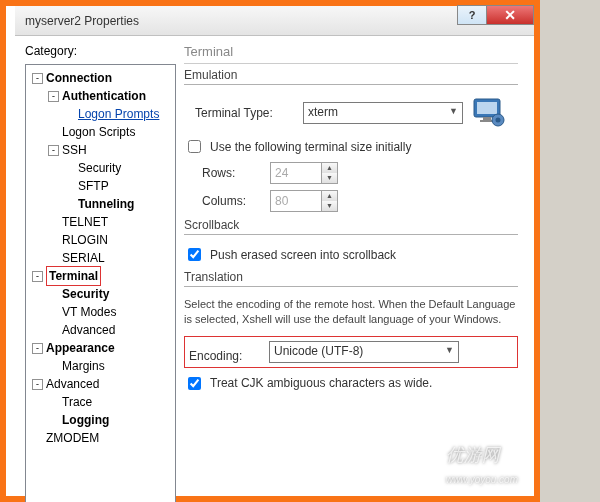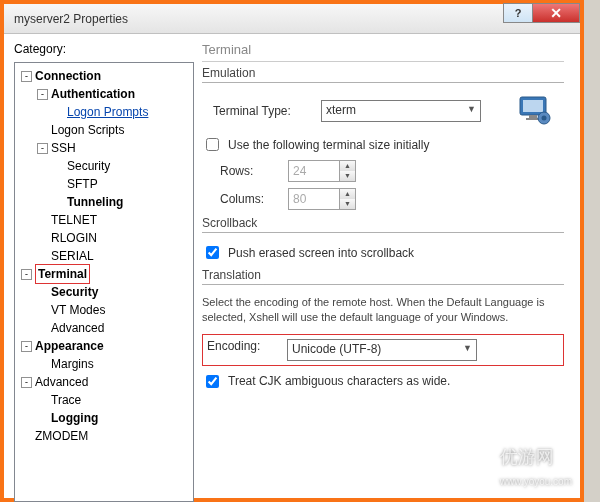--- a/index.html
+++ b/index.html
@@ -1,17 +1,17 @@
 <!DOCTYPE html>
 <html><head>
 <meta charset="utf-8">
 <style>
 * { box-sizing: border-box; font-family: "Segoe UI", Tahoma, sans-serif; }
 body { margin: 0; background: #d4d0c8; width: 600px; height: 502px; overflow: hidden; }
-.window { width: 584px; height: 502px; background: #fff; border: 4px solid #f97316; position: relative; }
+.window { width: 540px; height: 502px; background: #fff; border: 6px solid #f97316; position: relative; padding-left: 9px; }
 .titlebar { height: 30px; background: linear-gradient(to bottom, #f7f7f7, #e4e4e4); border-bottom: 1px solid #c0c0c0; display: flex; align-items: center; padding-left: 10px; font-size: 12px; color: #333; position: relative; }
 .title-btns { position: absolute; right: 0; top: -1px; display: flex; }
 .tbtn { width: 30px; height: 20px; border: 1px solid #888; margin-left: -1px; display: flex; align-items: center; justify-content: center; font-size: 11px; }
 .help-btn { background: linear-gradient(#eaf3fb,#cfe4f5); color: #333; font-weight: bold; }
 .close-btn { width: 48px; background: linear-gradient(#e77,#c9302c); color: #fff; font-weight: bold; font-size: 14px; }
 .body { display: flex; height: calc(100% - 30px); padding: 8px 10px 10px 10px; gap: 2px; }
 .left { width: 180px; }
 .cat-label { font-size: 12px; margin-bottom: 6px; }
 .tree { border: 1px solid #828790; background: #fff; height: 440px; overflow: auto; font-size: 12px; padding: 4px 2px; }
 .tree ul { list-style: none; margin: 0; padding-left: 16px; }
@@ -35,22 +35,22 @@
 .spin { display: flex; border: 1px solid #a0a0a0; height: 22px; }
 .spin input { border: none; width: 50px; padding: 0 4px; font-size: 12px; color: #888; background: #fff; }
 .spin .arrows { width: 16px; display: flex; flex-direction: column; border-left: 1px solid #a0a0a0; }
 .spin .arrows div { flex: 1; background: linear-gradient(#f8f8f8,#e0e0e0); font-size: 7px; text-align: center; line-height: 9px; color: #555; }
 .chk { display: flex; align-items: center; gap: 6px; margin: 6px 0; }
 .chk input { width: 13px; height: 13px; }
 .indent { margin-left: 18px; }
 .iconwrap { margin-left: auto; width: 36px; height: 36px; }
 .monitor-icon svg { width: 36px; height: 36px; }
 .desc { font-size: 11px; color: #444; margin: 4px 0 8px 0; line-height: 1.4; }
-.enc-row { border: 1px solid #d33; padding: 4px; display: flex; align-items: flex-start; gap: 10px; }
-.watermark { position: absolute; right: 8px; bottom: 8px; font-size: 18px; color: rgba(255,255,255,0.7); text-shadow: 0 0 3px rgba(0,0,0,0.5); pointer-events: none; }
+.enc-row { border: 1px solid #d33; padding: 4px; display: flex; align-items: flex-end; gap: 10px; }
+.watermark { position: absolute; right: 16px; bottom: 8px; font-size: 18px; color: rgba(255,255,255,0.7); text-shadow: 0 0 3px rgba(0,0,0,0.5); pointer-events: none; font-style: italic; }
 .disabled input { color: #aaa; }
 </style>
 </head>
 <body>
 
 <div class="window">
   <div class="titlebar">
     <span>myserver2 Properties</span>
     <div class="title-btns">
       <div class="tbtn help-btn">?</div>

